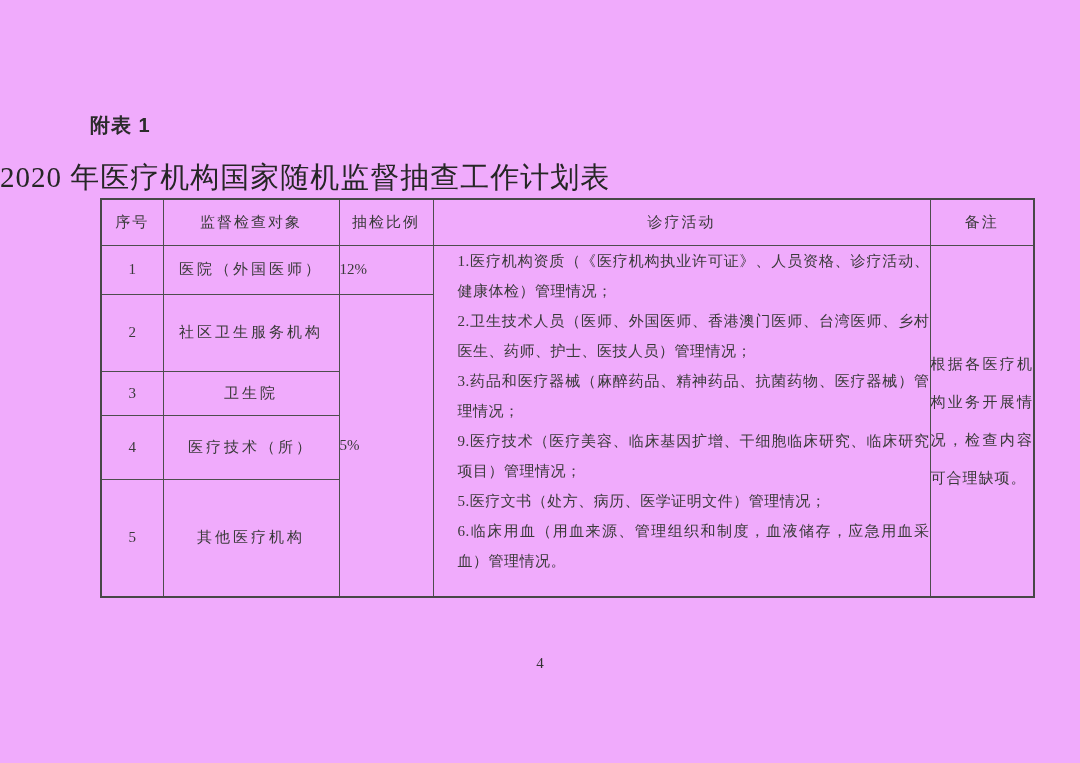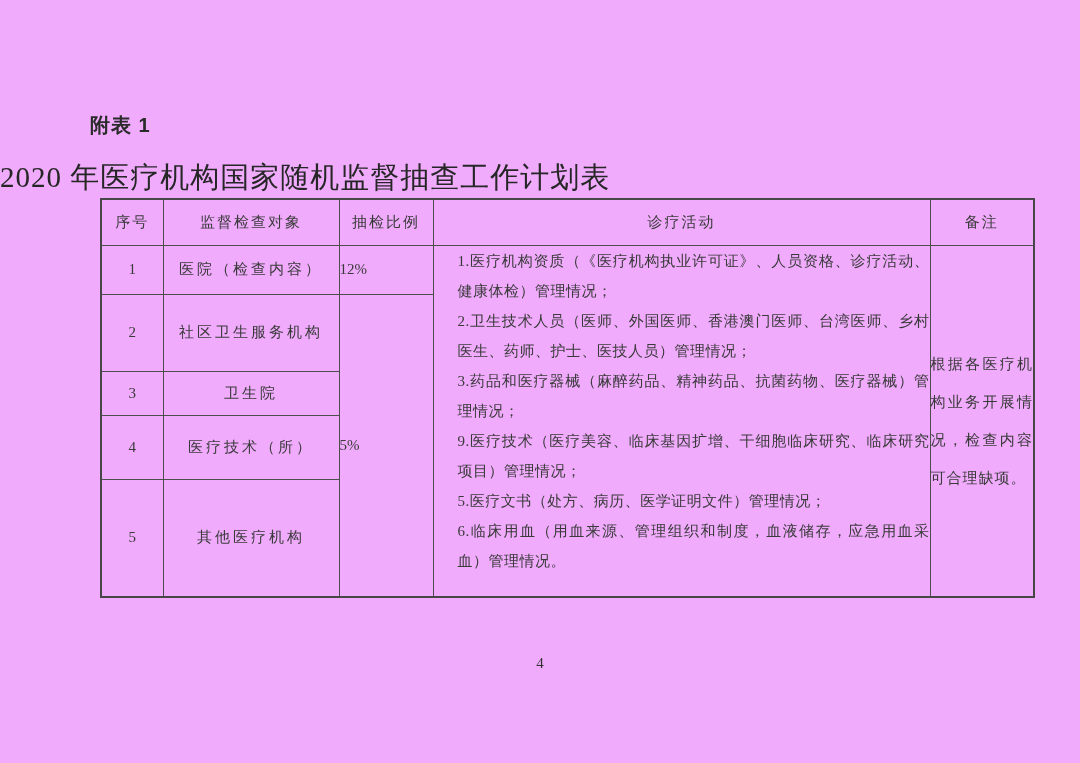--- a/index.html
+++ b/index.html
@@ -134,21 +134,21 @@
         <th>序号</th>
         <th>监督检查对象</th>
         <th>抽检比例</th>
         <th>诊疗活动</th>
         <th>备注</th>
       </tr>
     </thead>
     <tbody>
       <tr class="row-1">
         <td class="c-no">1</td>
-        <td class="c-target">医院（检查内容）</td>
+        <td class="c-target">医院（外国医师）</td>
         <td class="c-ratio">12%</td>
         <td class="c-content" rowspan="5">
           <p>1.医疗机构资质（《医疗机构执业许可证》、人员资格、诊疗活动、健康体检）管理情况；</p>
           <p>2.卫生技术人员（医师、外国医师、香港澳门医师、台湾医师、乡村医生、药师、护士、医技人员）管理情况；</p>
           <p>3.药品和医疗器械（麻醉药品、精神药品、抗菌药物、医疗器械）管理情况；</p>
           <p>9.医疗技术（医疗美容、临床基因扩增、干细胞临床研究、临床研究项目）管理情况；</p>
           <p>5.医疗文书（处方、病历、医学证明文件）管理情况；</p>
           <p>6.临床用血（用血来源、管理组织和制度，血液储存，应急用血采血）管理情况。</p>
         </td>
         <td class="c-remark" rowspan="5">根据各医疗机构业务开展情况，检查内容可合理缺项。</td>

